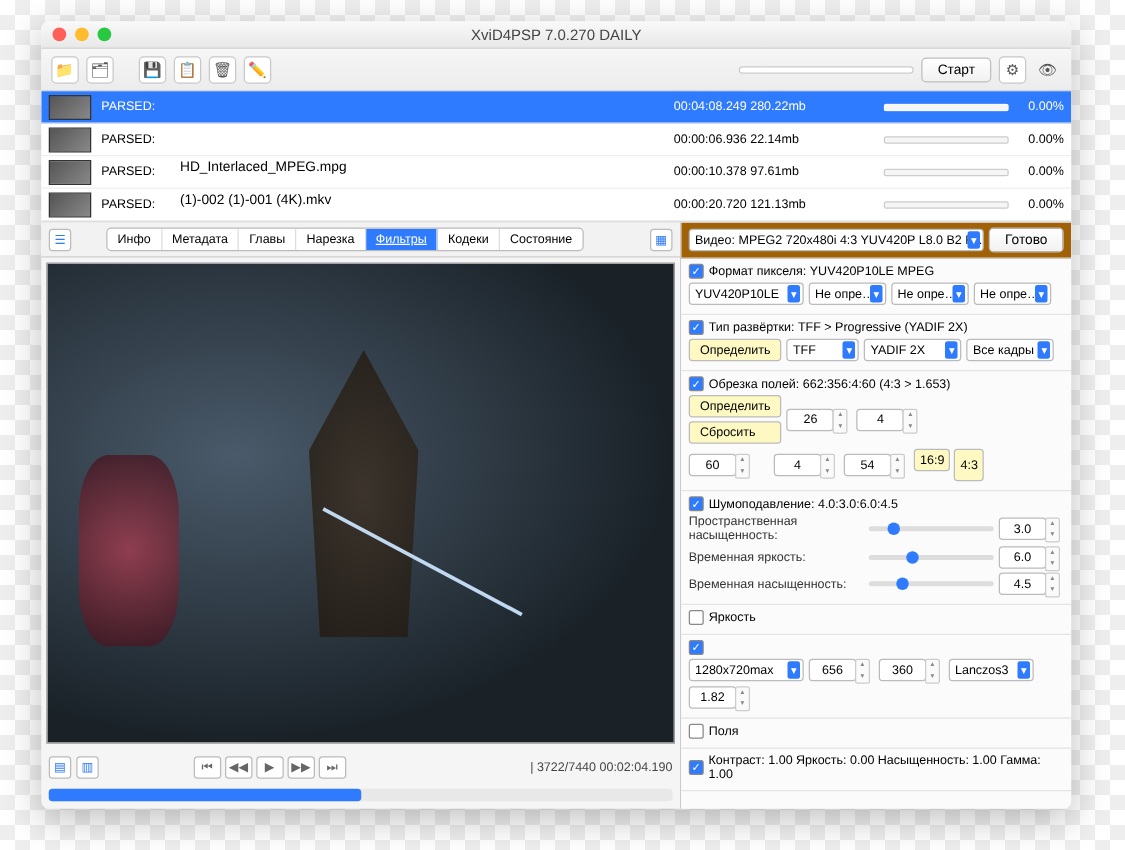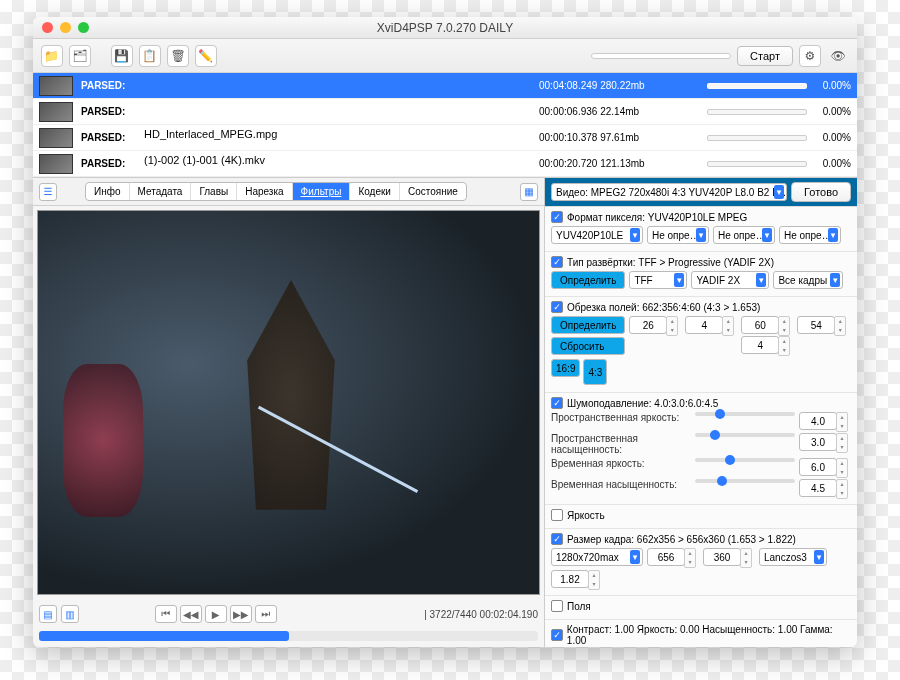--- a/index.html
+++ b/index.html
@@ -12,21 +12,21 @@
 .title { position: absolute; left: 0; right: 0; text-align: center; font-size: 12px; color: #444; }
 .toolbar { height: 34px; background: linear-gradient(#f6f6f6,#ececec); border-bottom: 1px solid #d4d4d4; display: flex; align-items: center; padding: 0 8px; gap: 6px; }
 .tbtn { width: 22px; height: 22px; border: 1px solid #c8c8c8; border-radius: 4px; background: #fff; display: flex; align-items: center; justify-content: center; font-size: 12px; color: #555; cursor: pointer; }
 .toolbar .spacer { flex: 1; }
 .progress-small { width: 140px; height: 6px; border: 1px solid #ccc; border-radius: 3px; background: #fff; }
 .btn { height: 20px; padding: 0 12px; border: 1px solid #bfbfbf; border-radius: 4px; background: linear-gradient(#fff,#f1f1f1); font-size: 11px; cursor: pointer; display: flex; align-items: center; }
 .filelist { background: #fff; border-bottom: 1px solid #ccc; }
 .frow { display: flex; align-items: center; height: 26px; padding: 0 6px; gap: 8px; border-bottom: 1px solid #eee; }
 .frow.selected { background: #2e7bff; color: #fff; }
 .thumb { width: 34px; height: 20px; background: linear-gradient(135deg,#555,#888); border: 1px solid #333; }
-.fstatus { width: 55px; font-size: 10px; font-weight: bold; }
+.fstatus { width: 55px; font-size: 10px; }
 .fname { flex: 1; font-size: 11px; margin-top: 44px; }
 .ftime { width: 160px; font-size: 10px; text-align: left; }
 .fprog { width: 100px; height: 6px; border: 1px solid #ccc; background: #f5f5f5; border-radius: 2px; }
 .frow.selected .fprog { border-color: rgba(255,255,255,0.5); }
 .fpct { width: 36px; font-size: 10px; text-align: right; }
 .tabs-row { display: flex; align-items: center; height: 28px; padding: 0 6px; gap: 4px; border-bottom: 1px solid #d0d0d0; background: #f2f2f2; }
 .sqbtn { width: 18px; height: 18px; border: 1px solid #bbb; border-radius: 3px; background: #fff; display: flex; align-items: center; justify-content: center; font-size: 10px; color: #2e7bff; cursor: pointer; }
 .tabseg { display: flex; border: 1px solid #bbb; border-radius: 4px; overflow: hidden; background: #fff; }
 .tabseg span { padding: 3px 8px; font-size: 10px; cursor: pointer; border-right: 1px solid #ddd; }
 .tabseg span:last-child { border-right: none; }
@@ -37,35 +37,35 @@
 .preview::before { content:""; position:absolute; left:38%; top:18%; width:25%; height:60%; background: radial-gradient(ellipse, rgba(60,50,40,0.9), rgba(30,25,20,0.95)); clip-path: polygon(50% 0%, 85% 35%, 78% 100%, 22% 100%, 15% 35%); }
 .preview::after { content:""; position:absolute; left:5%; top:40%; width:16%; height:40%; background: radial-gradient(circle, rgba(180,60,80,0.7), rgba(60,20,30,0.8)); border-radius: 30%; }
 .preview .guitar { position:absolute; left:42%; top:62%; width:36%; height:3px; background:#c0d8f0; transform: rotate(28deg); }
 .pctrl { height: 30px; display: flex; align-items: center; gap: 4px; padding: 0 6px; }
 .pctrl .btns { display: flex; gap: 3px; margin: 0 auto; }
 .pctrl .pbtn { width: 22px; height: 18px; border: 1px solid #bbb; border-radius: 3px; background: #fff; display: flex; align-items: center; justify-content: center; font-size: 10px; color: #666; cursor: pointer; }
 .pinfo { font-size: 10px; color: #444; margin-left: auto; }
 .seekbar { height: 10px; margin: 2px 6px 6px; background: #e8e8e8; border-radius: 3px; position: relative; }
 .seekbar .fill { position: absolute; left: 0; top: 0; height: 100%; width: 50%; background: #2e7bff; border-radius: 3px; }
 .right { flex: 1; overflow-y: auto; background: #fbfbfb; }
-.rhead { display: flex; align-items: center; gap: 4px; padding: 4px 6px; border-bottom: 1px solid #ddd; background: #0369a1; }
+.rhead { display: flex; align-items: center; gap: 4px; padding: 4px 6px; border-bottom: 1px solid #ddd; background: #a16207; }
 .sel { height: 18px; border: 1px solid #bbb; border-radius: 3px; background: #fff; font-size: 10px; padding: 0 14px 0 4px; position: relative; cursor: pointer; white-space: nowrap; overflow: hidden; text-overflow: ellipsis; display: inline-flex; align-items: center; }
 .sel::after { content: "▾"; position: absolute; right: 2px; top: 1px; font-size: 9px; background:#2e7bff; color:#fff; width:10px; text-align:center; border-radius:2px; height:14px; line-height:14px; }
 .section { border-bottom: 1px solid #e4e4e4; padding: 4px 6px; }
 .shead { display: flex; align-items: center; gap: 4px; font-size: 10px; margin-bottom: 3px; }
 .chk { width: 12px; height: 12px; border: 1px solid #888; border-radius: 2px; background: #2e7bff; color: #fff; display: inline-flex; align-items: center; justify-content: center; font-size: 9px; cursor: pointer; }
 .chk.off { background: #fff; color: transparent; }
-.srow { display: flex; gap: 4px; margin-bottom: 3px; flex-wrap: wrap; }
+.srow { display: flex; align-items: center; gap: 4px; margin-bottom: 3px; flex-wrap: wrap; }
 .srow label { font-size: 10px; color: #333; width: 140px; }
 .slider { flex: 1; height: 4px; background: #ddd; border-radius: 2px; position: relative; cursor: pointer; min-width: 40px; }
 .slider .th { position: absolute; top: -3px; width: 10px; height: 10px; background: #2e7bff; border-radius: 50%; }
 .numbox { width: 38px; height: 18px; border: 1px solid #bbb; border-radius: 3px; background: #fff; font-size: 10px; display: flex; align-items: center; justify-content: center; position: relative; }
 .numbox::after { content:"▴\A▾"; white-space:pre; position:absolute; right:-12px; top:-1px; font-size:6px; line-height:9px; color:#888; width:10px; border:1px solid #ccc; border-radius:2px; background:#fafafa; text-align:center; height:18px; }
 .mr { margin-right: 14px; }
-.lab-btn { height: 18px; padding: 0 8px; border: 1px solid #bbb; border-radius: 3px; background: #0ea5e9; font-size: 10px; display:flex; align-items:center; cursor:pointer; }
+.lab-btn { height: 18px; padding: 0 8px; border: 1px solid #bbb; border-radius: 3px; background: #fef9c3; font-size: 10px; display:flex; align-items:center; cursor:pointer; }
 </style>
 </head>
 <body>
 
 <div class="window">
   <div class="titlebar">
     <div class="traffic">
       <span class="t-red"></span>
       <span class="t-yel"></span>
       <span class="t-grn"></span>
@@ -197,43 +197,36 @@
             <span class="chk">✓</span>
             <span>Обрезка полей: 662:356:4:60 (4:3 &gt; 1.653)</span>
           </div>
         <div class="srow">
           <div style="display:flex;flex-direction:column;gap:3px">
             <div class="lab-btn">Определить</div>
             <div class="lab-btn">Сбросить</div>
           </div>
           <div class="numbox mr">26</div>
           <div class="numbox mr">4</div>
-          <div style="display:flex;flex-direction:column;gap:2px">
+          <div style="display:flex;flex-direction:row;gap:16px">
             <div class="numbox mr">60</div>
             <div class="numbox mr">4</div>
           </div>
           <div class="numbox mr">54</div>
           <div style="display:flex;flex-direction:row;gap:3px">
             <div class="lab-btn" style="padding:0 4px">16:9</div>
             <div class="lab-btn" style="padding:12px 4px">4:3</div>
           </div>
         </div>
       </div>
 
       <div class="section">
         <div class="shead">
             <span class="chk">✓</span>
             <span>Шумоподавление: 4.0:3.0:6.0:4.5</span>
-          </div>
-        <div class="srow">
-            <label>Пространственная яркость:</label>
-            <div class="slider">
-              <div class="th" style="left:20%"></div>
-            </div>
-            <div class="numbox mr">4.0</div>
           </div>
         <div class="srow">
             <label>Пространственная насыщенность:</label>
             <div class="slider">
               <div class="th" style="left:15%"></div>
             </div>
             <div class="numbox mr">3.0</div>
           </div>
         <div class="srow">
             <label>Временная яркость:</label>
@@ -254,21 +247,20 @@
       <div class="section">
         <div class="shead">
             <span class="chk off">✓</span>
             <span>Яркость</span>
           </div>
       </div>
 
       <div class="section">
         <div class="shead">
             <span class="chk">✓</span>
-            <span>Размер кадра: 662x356 &gt; 656x360 (1.653 &gt; 1.822)</span>
           </div>
         <div class="srow">
           <div class="sel" style="width:92px">1280x720max</div>
           <div class="numbox mr">656</div>
           <div class="numbox mr">360</div>
           <div class="sel" style="width:68px">Lanczos3</div>
           <div class="numbox mr">1.82</div>
         </div>
       </div>
 

